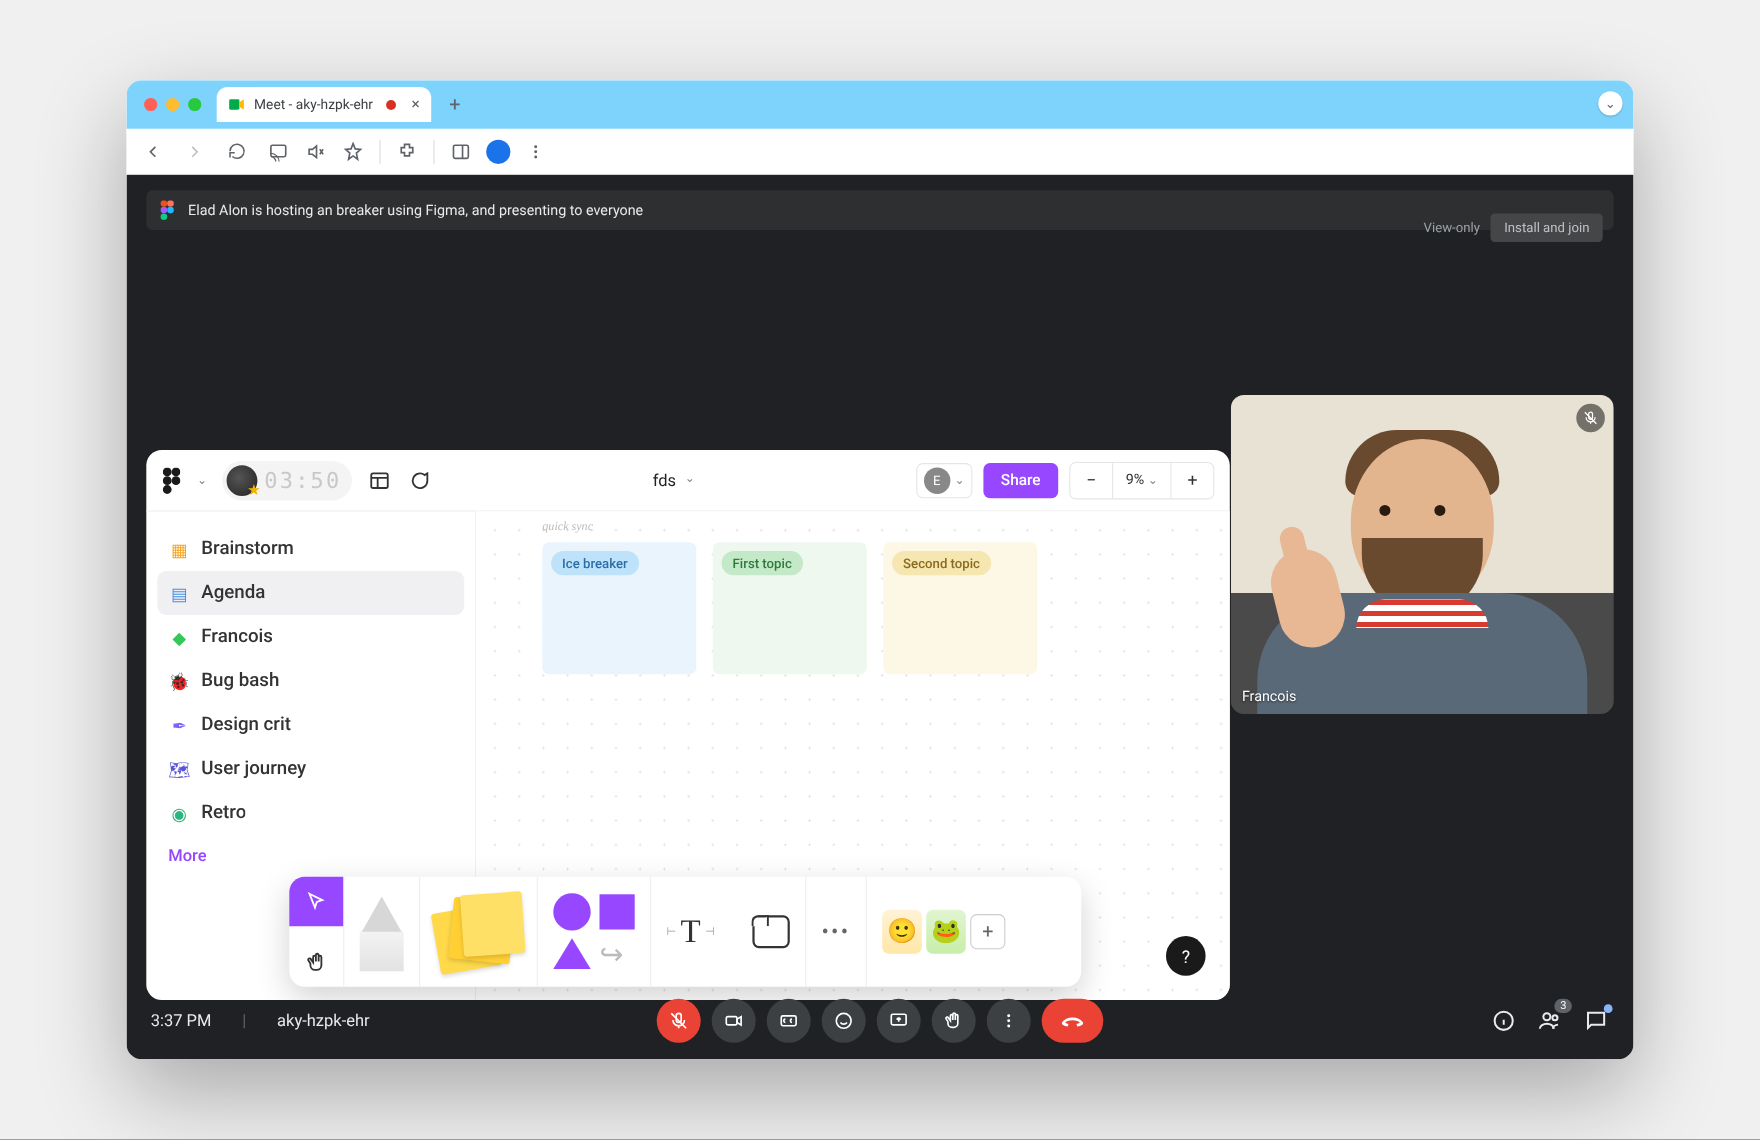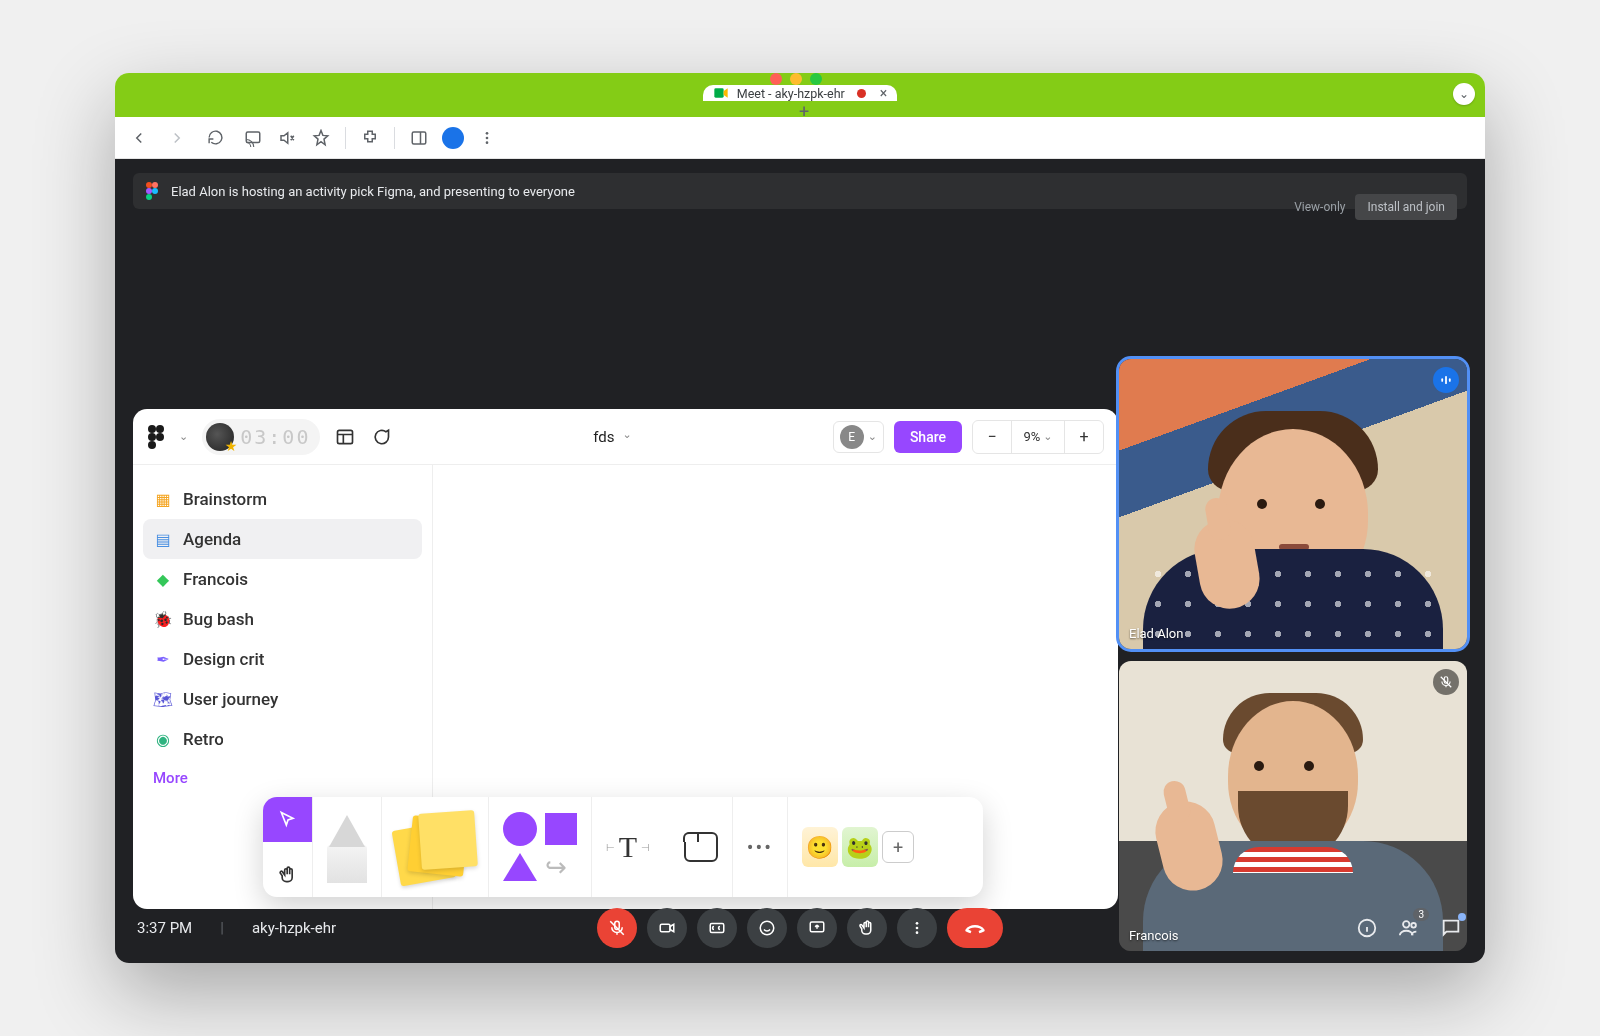--- a/index.html
+++ b/index.html
@@ -21,26 +21,25 @@
   box-shadow: 0 30px 80px rgba(0,0,0,0.3);
   overflow: hidden;
   background: #fff;
   display: flex;
   flex-direction: column;
 }
 
 
 .chrome-tabbar {
   height: 44px;
-  background: #84cc16;
+  background: #7dd3fc;
   display: flex;
   align-items: center;
   padding: 0 10px;
   position: relative;
-  flex-direction: column;
 }
 .traffic { display:flex; gap:8px; margin-left:6px; margin-right:14px; }
 .traffic span { width:12px; height:12px; border-radius:50%; display:block; }
 .traffic .r { background:#ff5f57; }
 .traffic .y { background:#febc2e; }
 .traffic .g { background:#28c840; }
 .tab {
   background:#fff; height:32px; border-radius:10px 10px 0 0;
   display:flex; align-items:center; padding:0 10px; gap:8px; font-size:12.5px; color:#3c4043;
   min-width: 180px;
@@ -299,21 +298,21 @@
     <div class="banner">
       <span class="figma-badge">
         <svg width="14" height="18" viewBox="0 0 12 18">
             <circle cx="3" cy="3" r="3" fill="#f24e1e"></circle>
             <circle cx="9" cy="3" r="3" fill="#ff7262"></circle>
             <circle cx="3" cy="9" r="3" fill="#a259ff"></circle>
             <circle cx="9" cy="9" r="3" fill="#1abcfe"></circle>
             <circle cx="3" cy="15" r="3" fill="#0acf83"></circle>
           </svg>
       </span>
-      <span>Elad Alon is hosting an activity pick Figma, and presenting to everyone</span>
+      <span>Elad Alon is hosting an breaker using Figma, and presenting to everyone</span>
       <div class="banner-right">
         <span class="banner-view">View-only</span>
         <span class="banner-btn">Install and join</span>
       </div>
     </div>
 
     <div class="share-area">
       <div class="figma-top">
         <span class="figma-logo">
           <svg width="16" height="24" viewBox="0 0 12 18">
@@ -322,21 +321,21 @@
               <circle cx="3" cy="9" r="3" fill="#1a1a1a"></circle>
               <circle cx="9" cy="9" r="3" fill="#1a1a1a"></circle>
               <circle cx="3" cy="15" r="3" fill="#1a1a1a"></circle>
             </svg>
         </span>
         <span class="chev">⌄</span>
         <div class="timer-pill">
           <span class="timer-icon">
               <span class="timer-star">★</span>
             </span>
-          <span class="timer-text">03:00</span>
+          <span class="timer-text">03:50</span>
         </div>
         <span class="sq-icon">
             <svg width="20" height="20" viewBox="0 0 24 24" fill="none" stroke="#333" stroke-width="2">
               <rect x="3" y="4" width="18" height="16" rx="2"></rect>
               <path d="M3 9h18M10 9v11"></path>
             </svg>
           </span>
         <span class="sq-icon">
             <svg width="20" height="20" viewBox="0 0 24 24" fill="none" stroke="#333" stroke-width="2">
               <path d="M21 12a8 8 0 1 1-3-6.2L21 4v8z"></path>
@@ -393,20 +392,28 @@
               <span class="side-ico" style="color:#5856d6">🗺</span>
               <span>User journey</span>
             </div>
           <div class="side-item">
               <span class="side-ico" style="color:#2fb380">◉</span>
               <span style="overflow:hidden;white-space:nowrap;width:40px;display:inline-block">Retrospective</span>
             </div>
           <div class="more-link">More</div>
         </div>
 
+        <div class="canvas">
+          <div class="canvas-title">quick sync</div>
+          <div class="card c1"><span class="card-label">Ice breaker</span></div>
+          <div class="card c2"><span class="card-label">First topic</span></div>
+          <div class="card c3"><span class="card-label">Second topic</span></div>
+
+          <div class="help-fab">?</div>
+        </div>
       </div>
 
       <div class="float-toolbar">
         <div class="ft-cell sel-col">
           <div class="top">
               <svg width="20" height="20" viewBox="0 0 24 24" fill="none" stroke="#fff" stroke-width="2">
                 <path d="M4 3l14 7-6 2-2 6z"></path>
               </svg>
             </div>
           <div class="bot">
@@ -453,41 +460,20 @@
           <div class="stickers">
             <span class="sticker st1">🙂</span>
             <span class="sticker st2">🐸</span>
             <span class="sticker-add">+</span>
           </div>
         </div>
       </div>
     </div>
 
     <div class="video-col">
-      <div class="tile speaking">
-        <div class="face a">
-          <div class="hair-a"></div>
-            <div class="head"></div>
-          <div class="eye l"></div>
-            <div class="eye r"></div>
-            <div class="mouth"></div>
-          <div class="torso">
-              <div class="dots-shirt"></div>
-            </div>
-          <div class="thumb"></div>
-        </div>
-        <span class="tile-badge speak">
-            <svg width="14" height="14" viewBox="0 0 24 24" fill="#fff">
-              <rect x="4" y="9" width="3" height="6" rx="1.5"></rect>
-              <rect x="10.5" y="5" width="3" height="14" rx="1.5"></rect>
-              <rect x="17" y="9" width="3" height="6" rx="1.5"></rect>
-            </svg>
-          </span>
-        <span class="tile-name">Elad Alon</span>
-      </div>
       <div class="tile">
         <div class="face b">
           <div class="hair-b"></div>
             <div class="head"></div>
             <div class="beard-b"></div>
           <div class="eye l"></div>
             <div class="eye r"></div>
           <div class="torso"></div>
             <div class="stripe"></div>
           <div class="thumb"></div>

